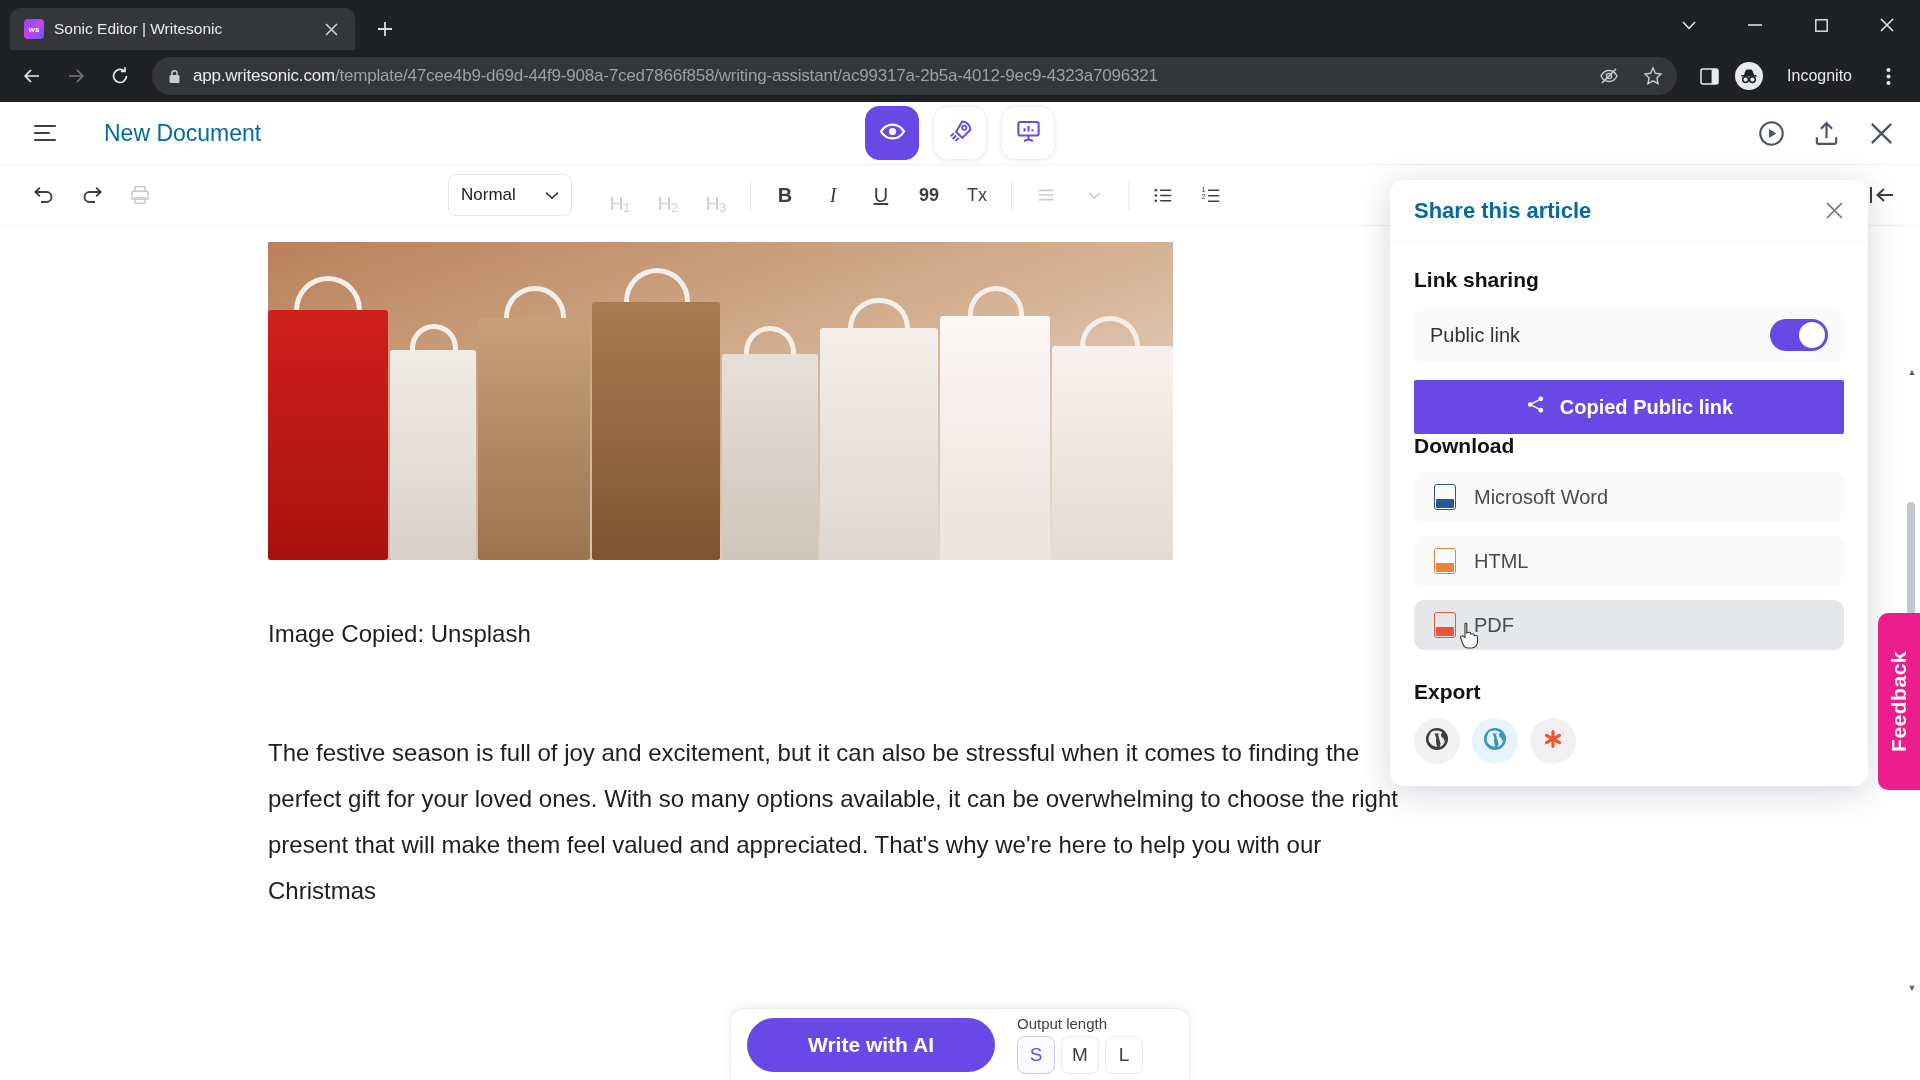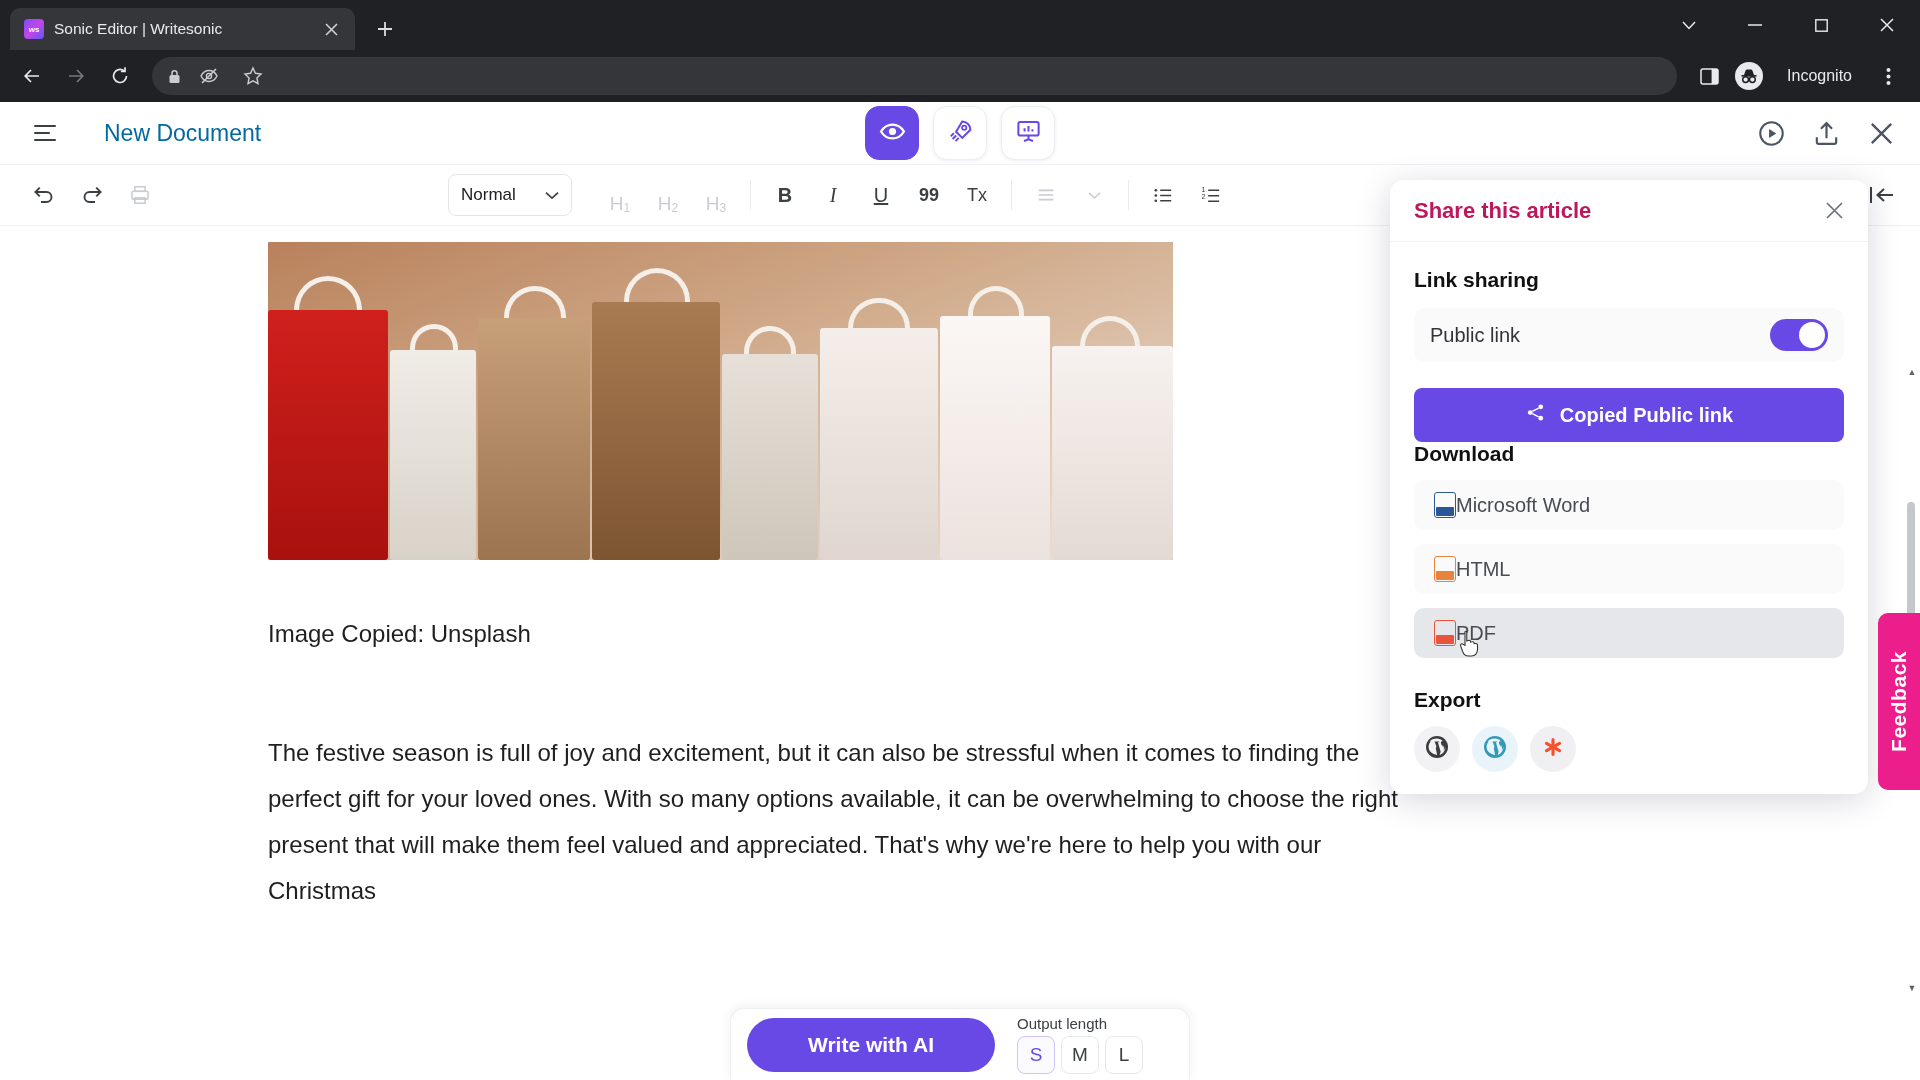--- a/index.html
+++ b/index.html
@@ -226,47 +226,47 @@
   .share-panel {
     position: absolute; right: 52px; top: 78px; width: 478px;
     background: #fff; border-radius: 14px;
     box-shadow: 0 6px 34px rgba(20,20,60,0.17);
     overflow: hidden; z-index: 40;
   }
   .sp-head {
     height: 62px; display: flex; align-items: center; justify-content: space-between;
     padding: 0 24px; border-bottom: 1px solid #f0f1f4;
   }
-  .sp-title { font-size: 22px; font-weight: bold; color: #be185d; }
+  .sp-title { font-size: 22px; font-weight: bold; color: #0369a1; }
   .sp-close { color: #6b7280; display: flex; }
   .sp-body { padding: 26px 24px 22px; }
   .sp-section-title { font-size: 21px; font-weight: bold; color: #111; }
   .sp-row {
     margin-top: 16px; height: 54px; border-radius: 10px; background: #fafafb;
     display: flex; align-items: center; justify-content: space-between;
     padding: 0 16px;
   }
   .sp-row-label { font-size: 20px; color: #30333a; }
   .toggle {
     width: 58px; height: 32px; border-radius: 16px; background: #6949e6;
     position: relative; flex: 0 0 auto;
   }
   .toggle .knob {
     position: absolute; top: 3px; right: 3px; width: 26px; height: 26px;
     border-radius: 50%; background: #fff;
   }
   .copy-btn {
-    margin-top: 26px; height: 54px; border-radius: 8px; background: #6949e6;
+    margin-top: 18px; height: 54px; border-radius: 2px; background: #6949e6;
     display: flex; align-items: center; justify-content: center; gap: 14px;
     color: #fff; font-size: 20px; font-weight: bold;
   }
   .dl-title { }
   .dl-item {
     margin-top: 14px; height: 50px; border-radius: 10px; background: #fafafb;
-    display: flex; align-items: center; gap: 0; padding: 0 20px;
+    display: flex; align-items: center; gap: 18px; padding: 0 20px;
     font-size: 20px; color: #474b52; position: relative;
   }
   .dl-item.hovered { background: #e6e7ea; }
   .fileicon {
     width: 22px; height: 26px; border-radius: 3px; position: relative; flex: 0 0 auto;
     display: flex; align-items: flex-end; justify-content: center;
     font-size: 7px; font-weight: bold; color: #fff; padding-bottom: 2px;
     border: 1.5px solid currentColor;
   }
   .fileicon .tag {
@@ -360,20 +360,21 @@
         </svg>
     </div>
 
     <div class="urlbox">
       <span class="lock">
         <svg width="13" height="15" viewBox="0 0 13 15">
             <rect x="1.5" y="6" width="10" height="8" rx="1.5" fill="currentColor"></rect>
             <path d="M4 6 V4.2 A2.5 2.5 0 0 1 9 4.2 V6" stroke="currentColor" stroke-width="1.5" fill="none"></path>
           </svg>
       </span>
+      <span class="urltext"><b>app.writesonic.com</b><span>/template/47cee4b9-d69d-44f9-908a-7ced7866f858/writing-assistant/ac99317a-2b5a-4012-9ec9-4323a7096321</span></span>
       <span class="url-icon">
         <svg width="20" height="20" viewBox="0 0 20 20">
             <path d="M2 10 C4 6 7 4.5 10 4.5 C13 4.5 16 6 18 10 C16 14 13 15.5 10 15.5 C7 15.5 4 14 2 10 Z" stroke="currentColor" stroke-width="1.4" fill="none"></path>
             <circle cx="10" cy="10" r="2.6" stroke="currentColor" stroke-width="1.4" fill="none"></circle>
             <path d="M3 17 L17 3" stroke="currentColor" stroke-width="1.6"></path>
           </svg>
       </span>
       <span class="url-icon">
         <svg width="20" height="20" viewBox="0 0 20 20">
             <path d="M10 2 L12.4 7.3 L18 8 L13.9 11.9 L15 17.6 L10 14.8 L5 17.6 L6.1 11.9 L2 8 L7.6 7.3 Z" stroke="currentColor" stroke-width="1.4" fill="none"></path>

